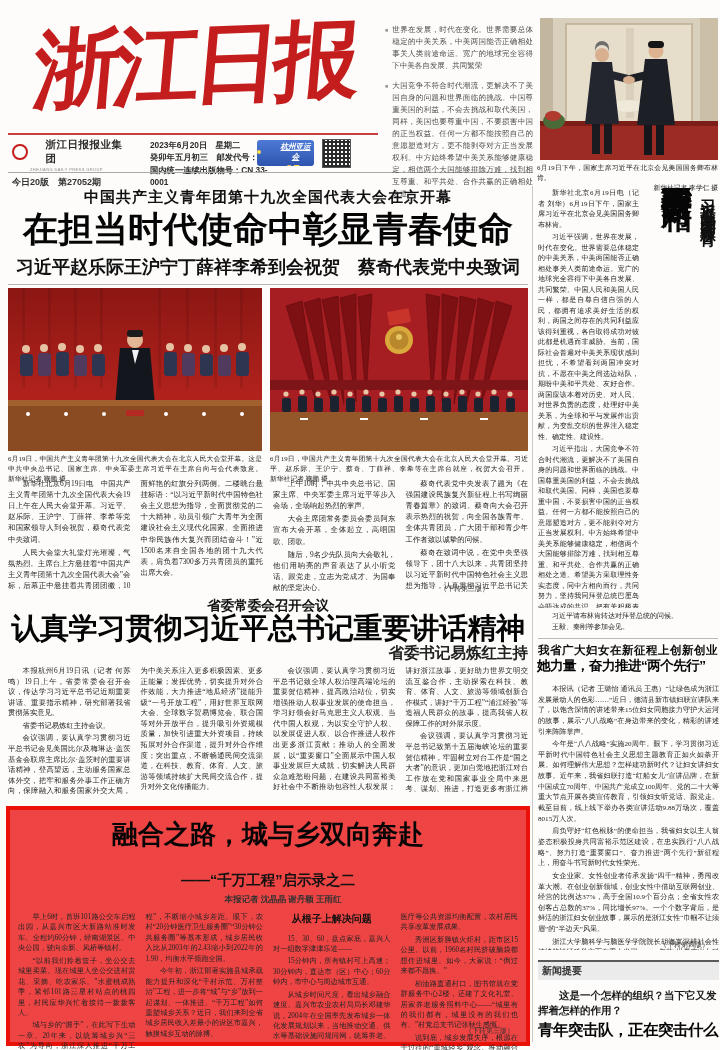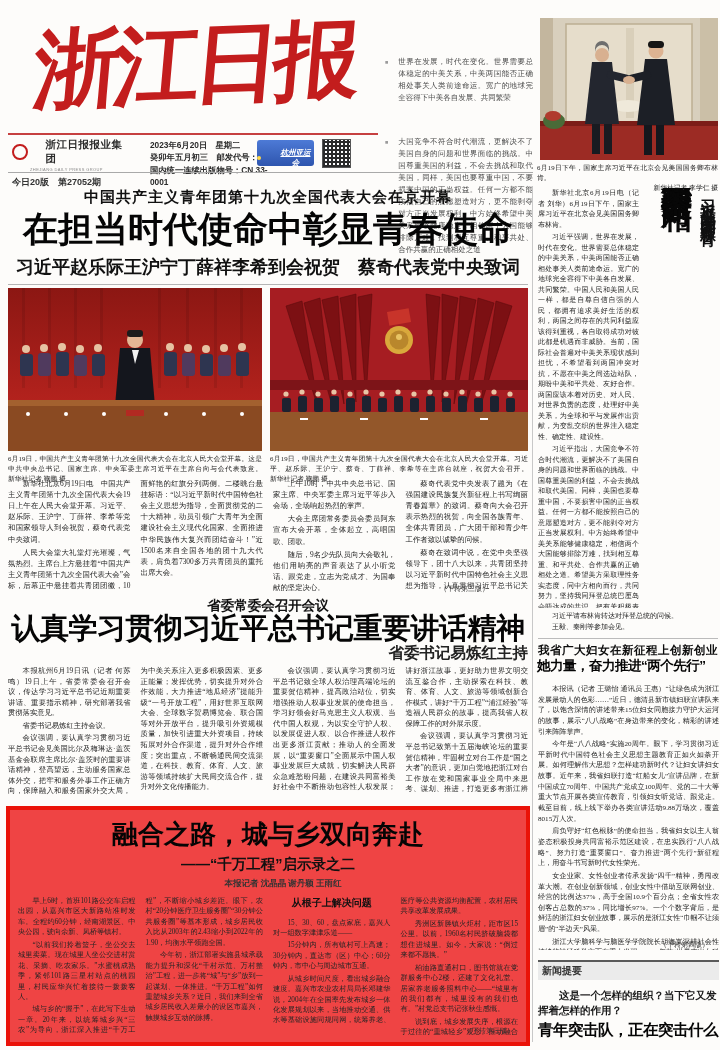--- a/index.html
+++ b/index.html
@@ -14,32 +14,32 @@
   .pubblock{position:absolute;left:12px;top:138px;width:118px;}
   .pubrow{display:flex;align-items:center;gap:18px;}
   .publogo{width:12px;height:12px;border:2.5px solid #c31d1d;border-radius:50%;display:inline-block;}
   .pubname{font-weight:bold;font-size:10.5px;color:#2b2b2b;letter-spacing:0.5px;}
   .puben{font-size:4px;color:#888;margin:1px 0 0 18px;letter-spacing:0.4px;}
   .pubedition{font-size:9px;font-weight:bold;color:#333;margin-top:4px;}
   .dateblock{position:absolute;left:150px;top:139px;width:132px;font-size:8.3px;font-weight:bold;
              color:#2b2b2b;line-height:1.5;}
   .badge{position:absolute;left:257px;top:140px;width:57px;height:26px;border-radius:3px;
          background:linear-gradient(180deg,#4d7ad6,#2e55ae);color:#fff;text-align:center;overflow:hidden;}
-  .badge .b1{font-size:7.5px;font-weight:bold;font-style:italic;margin-top:8px;display:flex;justify-content:center;align-items:center;gap:16px;text-decoration:underline;}
+  .badge .b1{font-size:7.5px;font-weight:bold;font-style:italic;margin-top:2px;display:flex;justify-content:center;align-items:center;gap:16px;text-decoration:underline;}
   .bdot{width:4px;height:4px;border-radius:50%;background:#ffd94a;display:inline-block;}
   .badge .b2{font-size:6.5px;font-style:italic;}
   .badge .bnum{font-size:13px;font-weight:bold;color:#ffd94a;margin:0 1px;}
   .qr{position:absolute;left:322px;top:139px;width:27px;height:27px;border:1px solid #555;
       background-image:repeating-linear-gradient(0deg,#2b2b2b 0 2px,transparent 2px 4px),
                        repeating-linear-gradient(90deg,#2b2b2b 0 2px,transparent 2px 4px);
       background-color:#fff;}
   
   .quotebox{position:absolute;left:385px;top:24px;width:148px;font-family:"Liberation Serif","DejaVu Serif",serif;
             font-size:7.5px;line-height:1.6;color:#4c4c4c;text-align:justify;}
-  .qitem{display:flex;gap:10px;margin-bottom:8px;margin-top:32px;}
+  .qitem{display:flex;gap:4px;margin-bottom:8px;}
   .qbullet::before{content:"■";font-size:5.5px;color:#9a9a9a;line-height:2;}
   
   .photo{position:absolute;display:block;}
   .caption{position:absolute;font-family:"Liberation Serif","DejaVu Serif",serif;font-size:6.8px;
            line-height:1.45;color:#222;text-align:justify;}
   .caption .credit{white-space:nowrap;}
   .capline2{text-align:right;}
   
   .lead-kicker{position:absolute;left:8px;top:188px;width:520px;text-align:center;
                font-size:15px;font-weight:bold;letter-spacing:1px;color:#111;}
@@ -62,21 +62,21 @@
   .mid-headline{position:absolute;left:8px;top:609px;width:520px;text-align:center;
                 font-size:29px;font-weight:900;color:#050505;letter-spacing:-0.5px;}
   .mid-sub{position:absolute;left:8px;top:643px;width:520px;text-align:right;
            font-size:15.5px;font-weight:600;color:#222;}
   .mid-body{position:absolute;left:8px;top:666px;width:520px;height:136px;column-count:4;
             font-size:7.3px;line-height:1.45;}
   
   .redbox{position:absolute;left:6px;top:806px;width:516px;height:232px;border:4px solid #ea1208;
           background:#ef4444;box-sizing:content-box;}
   .box-title{margin-top:7px;text-align:center;font-size:26px;font-weight:900;color:#050505;}
-  .box-subtitle{margin-top:3px;text-align:center;font-size:14.5px;font-weight:bold;color:#111;}
+  .box-subtitle{margin-top:19px;text-align:center;font-size:14.5px;font-weight:bold;color:#111;}
   .box-byline{margin-top:4px;text-align:center;font-size:8.5px;font-weight:bold;color:#333;
               font-family:"Liberation Serif",serif;padding-left:30px;}
   .box-body{margin:6px 8px 0;height:148px;column-count:4;font-size:7.2px;line-height:1.45;}
   
   .col-divider{position:absolute;left:532px;top:186px;width:1px;height:856px;background:#c8c8c8;}
   .xib{position:absolute;left:538px;top:188px;width:180px;height:420px;display:flex;}
   .xib-body{width:101px;height:420px;overflow:hidden;font-family:"Liberation Serif","DejaVu Serif",serif;
             font-size:7px;line-height:1.5;text-align:justify;color:#242424;}
   .xib-body p{margin:0 0 2px;text-indent:2em;}
   .vh-main{width:50px;margin-left:3px;writing-mode:vertical-rl;font-size:24px;font-weight:900;

